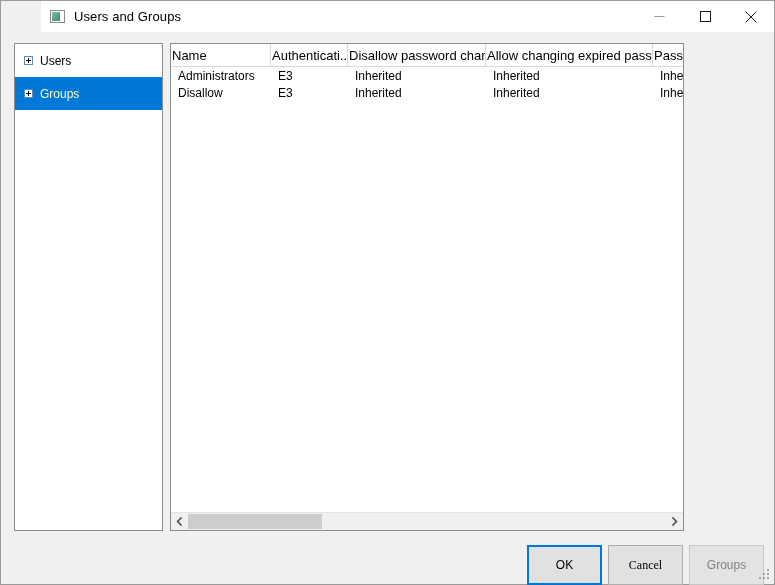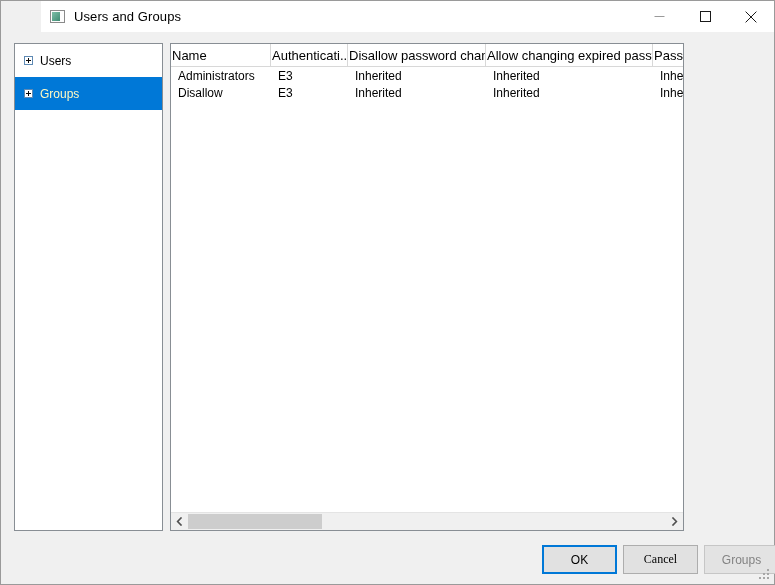--- a/index.html
+++ b/index.html
@@ -264,23 +264,22 @@
   .footer {
     position: absolute;
     left: 0;
     bottom: 0;
     width: 773px;
     height: 52px;
   }
   .footer .btn {
     position: absolute;
     width: 75px;
-    height: 29px;
+    height: 40px;
     top: 13px;
-    margin-left: 15px;
   }
   .btn.default {
     border: 2px solid #0078d7;
     background: #e1e1e1;
   }
   #btn-ok   { left: 526px; }
   #btn-cancel { left: 607px; font-family: Liberation Serif, serif; }
   #btn-apply  { left: 688px; }
 
   .resize-grip {

